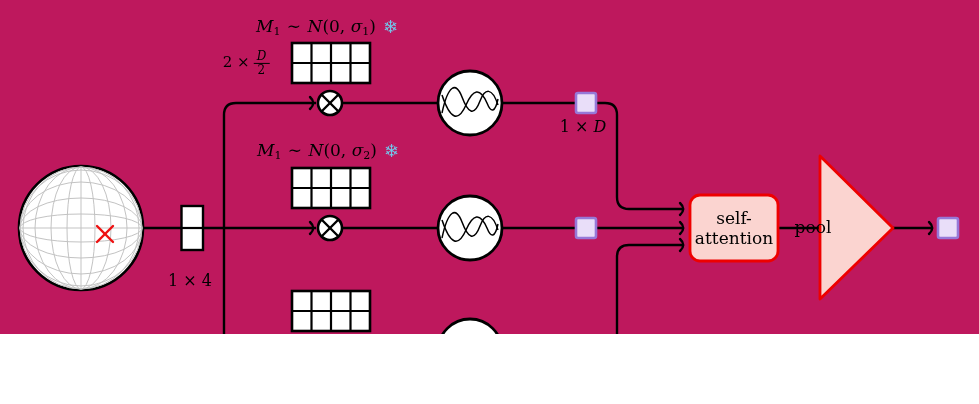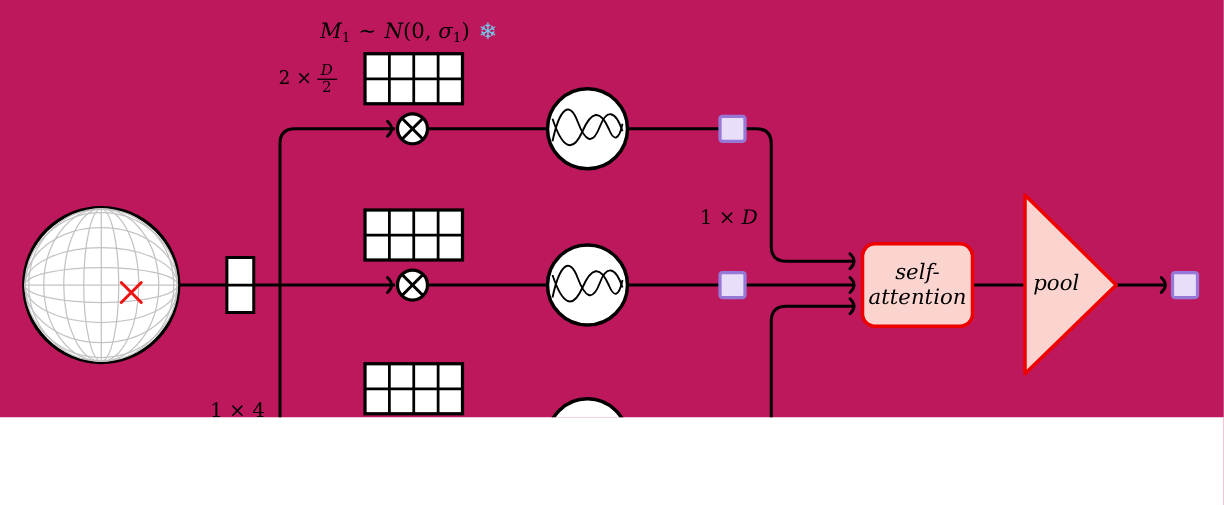--- a/index.html
+++ b/index.html
@@ -36,22 +36,22 @@
   .mlabel sub{font-size:11px;line-height:0;vertical-align:-3px;}
   .v{font-style:italic;}
   .rel{padding:0 1px;}
   .snow{color:var(--snowflake);font-family:"DejaVu Sans",sans-serif;font-size:18px;
         margin-left:7px;vertical-align:-1px;}
   .dims{font-size:15px;}
   .frac{display:inline-block;vertical-align:-0.55em;text-align:center;font-size:12px;
         margin-left:4px;line-height:1.05;}
   .frac .num{display:block;border-bottom:1.2px solid var(--text);padding:0 3px;}
   .frac .den{display:block;}
-  .slabel{font-size:16px;margin-top:48px;}
-  .block-label{font-size:17px;line-height:20px;text-align:center;font-style:italic;}
+  .slabel{font-size:16px;}
+  .block-label{font-size:17px;line-height:20px;text-align:center;}
 </style>
 </head>
 <body>
 
 <div id="stage">
 
   <svg viewBox="0 0 979 404" width="979" height="404">
 
     <path class="wire" d="M143,228 H181"></path>
     <path class="wire" d="M203,228 H316"></path>
@@ -153,26 +153,27 @@
 
     <path class="pool-tri" d="M820,156 L893,228 L820,299 Z"></path>
 
     <rect class="feat-sq" x="938" y="218" width="20" height="20" rx="2"></rect>
   </svg>
 
   <div class="lbl mlabel" style="left:327px;top:26px"><span class="v">M</span><sub>1</sub><span class="rel"> ∼ </span><span class="v">N</span><span>(0, </span><span class="v">σ</span><sub>1</sub><span>)</span><span class="snow">❄</span></div>
 
   <div class="lbl dims" style="left:246px;top:63px"><span>2 ×</span><span class="frac"><span class="num v">D</span><span class="den">2</span></span></div>
 
+  <div class="lbl mlabel" style="left:328px;top:150px"><span class="v">M</span><sub>1</sub><span class="rel"> ∼ </span><span class="v">N</span><span>(0, </span><span class="v">σ</span><sub>2</sub><span>)</span><span class="snow">❄</span></div>
 
 
   <div class="lbl slabel" style="left:190px;top:280px">1 × 4</div>
 
   <div class="lbl slabel" style="left:583px;top:126px"><span>1 × </span><span class="v">D</span></div>
 
   <div class="lbl block-label" style="left:734px;top:228px">
       <div>self-</div>
       <div>attention</div>
     </div>
 
-  <div class="lbl block-label" style="left:845px;top:227px">pool</div>
+  <div class="lbl block-label" style="left:813px;top:227px">pool</div>
 
 </div>
 
 </body></html>

